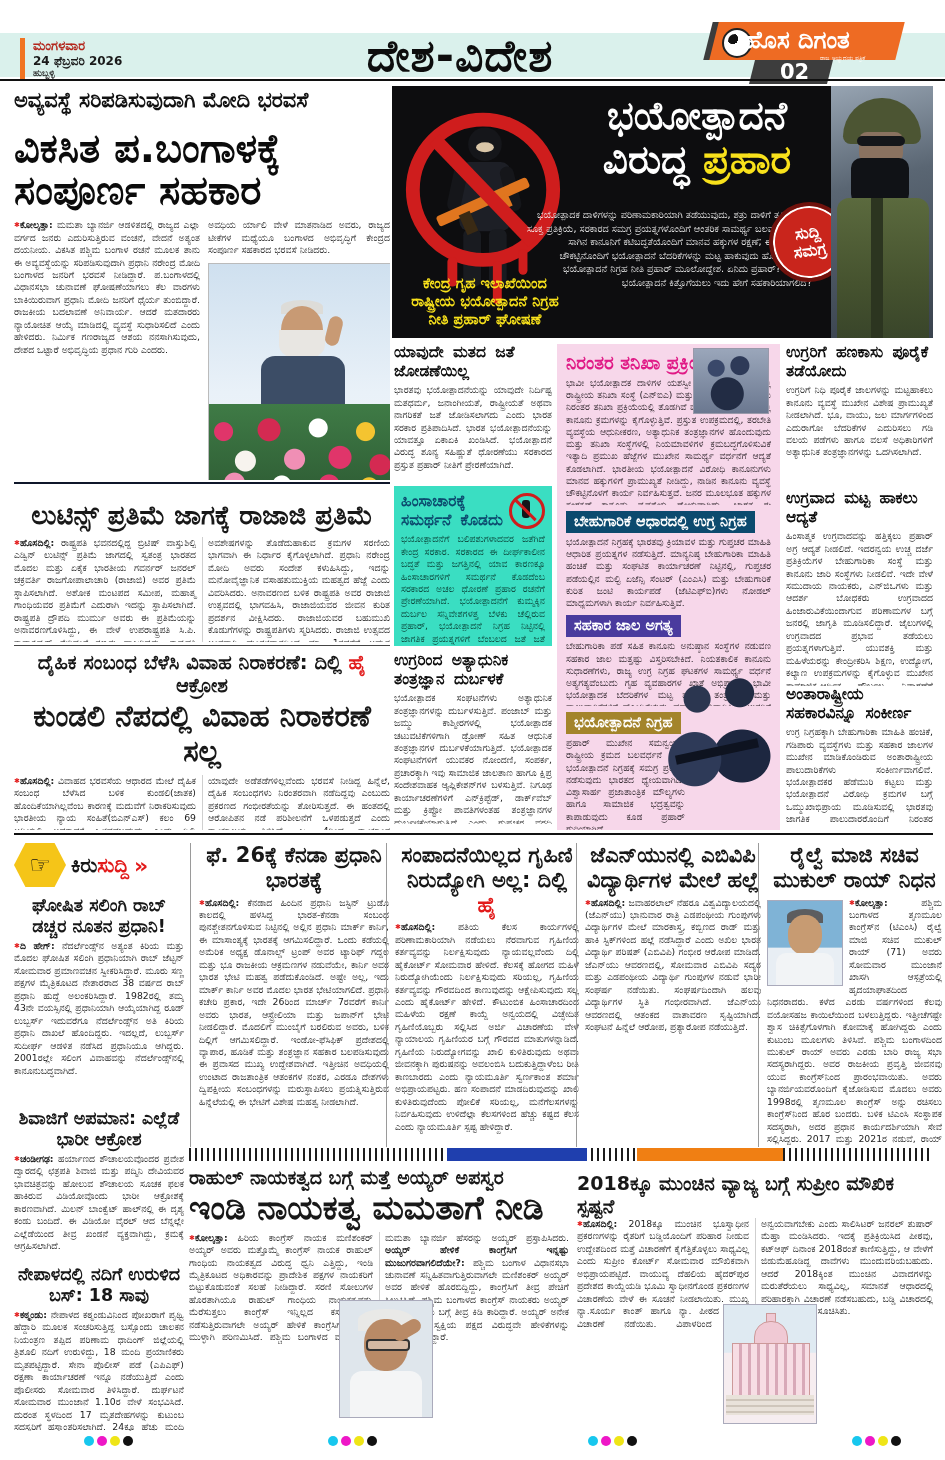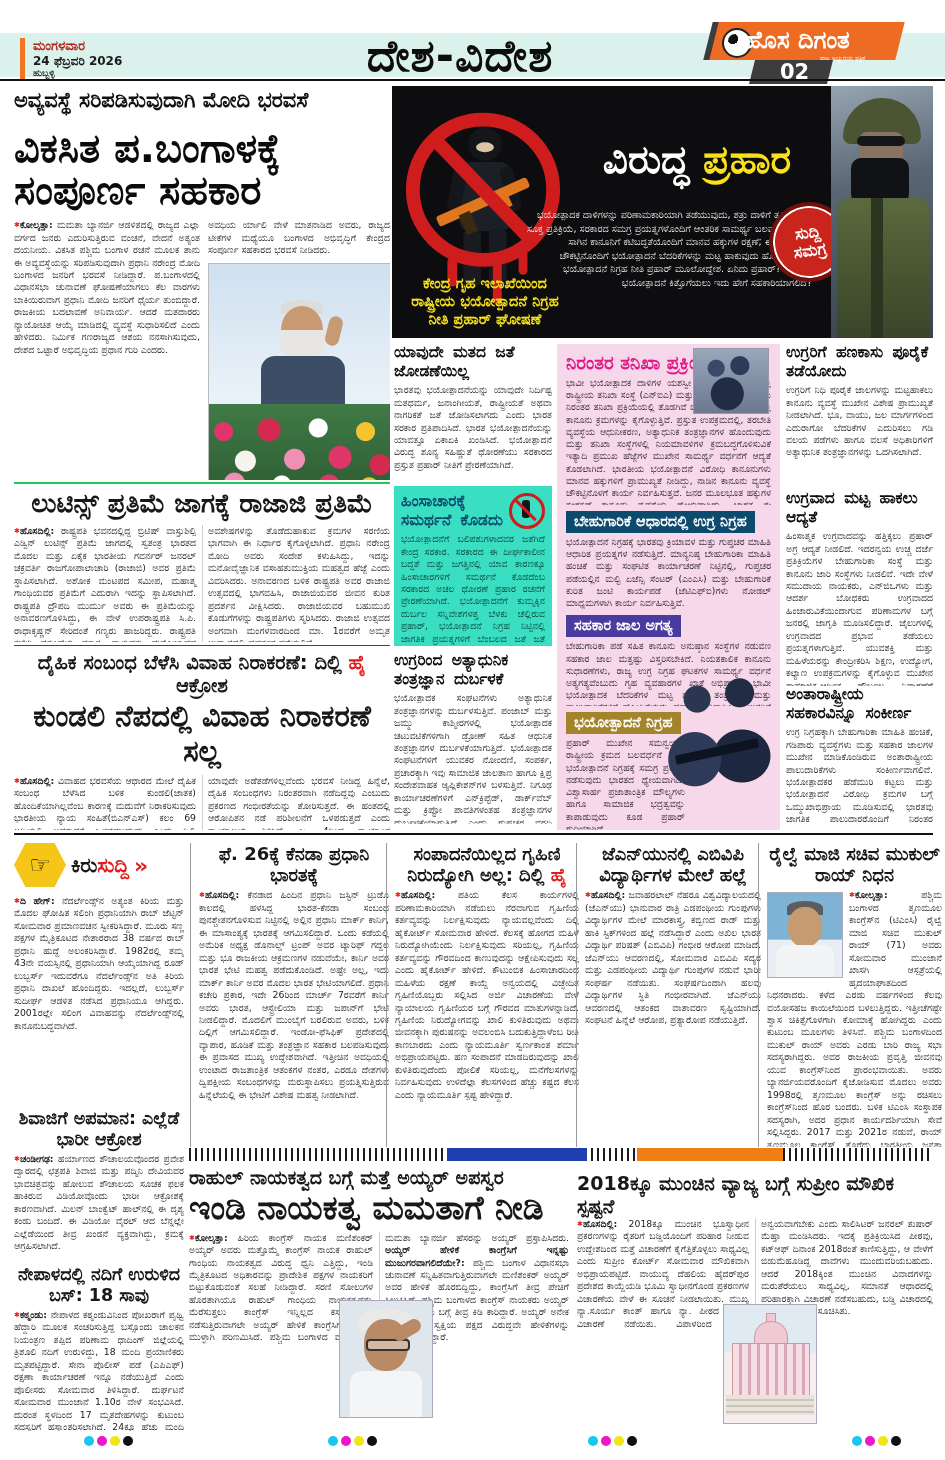--- a/index.html
+++ b/index.html
@@ -116,30 +116,30 @@
          radial-gradient(circle at 70% 10%,#222c44 0 14px,transparent 15px),
          radial-gradient(ellipse at 32% 52%,#2e3a58 0 26px,transparent 27px),
          radial-gradient(ellipse at 72% 50%,#1d2740 0 28px,transparent 29px),
          linear-gradient(180deg,rgba(247,215,234,0) 0%,rgba(247,215,234,0) 100%);}
   .commandos:before{content:"";position:absolute;left:18px;top:70px;width:84px;height:9px;background:#0e1320;transform:rotate(-12deg);}
   .colC{position:absolute;left:394px;top:0;width:147px;height:486px;overflow:hidden;}
   .colC .rb1{height:146px;overflow:hidden;}
   .colC .rb2{height:196px;overflow:hidden;}
   .colC .rb3{height:140px;overflow:hidden;}
   
-  .lutyens{position:absolute;left:14px;top:482px;width:376px;height:160px;border-top:2px solid #22c55e;padding-top:4px;box-sizing:border-box;overflow:hidden;}
+  .lutyens{position:absolute;left:14px;top:482px;width:376px;height:160px;border-top:2px solid #0f172a;padding-top:16px;box-sizing:border-box;overflow:hidden;}
   .lutyens .h2{font-size:26px;font-weight:800;text-align:center;margin:0 0 6px 0;}
   
   .kundali{position:absolute;left:14px;top:645px;width:376px;height:185px;border-top:1.5px solid #444;padding-top:5px;box-sizing:border-box;overflow:hidden;}
   .kundali .kick{font-size:19.5px;font-weight:800;text-align:center;}
   .kundali .h2{font-size:29px;font-weight:800;text-align:center;margin:2px 0 6px 0;}
   
   .bottom{position:absolute;left:14px;top:833px;width:919px;height:600px;border-top:2px solid #111;}
   .bcol{position:absolute;top:8px;overflow:hidden;}
-  .bcol .bh{font-size:18px;font-weight:800;text-align:center;line-height:1.18;margin-bottom:4px;}
+  .bcol .bh{font-size:21px;font-weight:800;text-align:center;line-height:1.18;margin-bottom:4px;}
   .c1{left:0;width:170px;height:588px;}
   .c2{left:176px;width:190px;height:304px;border-left:1px solid #9a9a9a;padding-left:8px;}
   .c3{left:372px;width:184px;height:304px;border-left:1px solid #9a9a9a;padding-left:8px;}
   .c4{left:562px;width:176px;height:304px;border-left:1px solid #9a9a9a;padding-left:8px;}
   .c5{left:744px;width:175px;height:304px;border-left:1px solid #9a9a9a;padding-left:8px;}
   .kiru-logo{display:flex;align-items:center;gap:5px;margin-bottom:8px;}
   .kiru-hex{width:52px;height:44px;background:#f5c518;clip-path:polygon(22% 0,78% 0,100% 50%,78% 100%,22% 100%,0 50%);
             display:flex;align-items:center;justify-content:center;font-size:24px;color:#111;}
   .kiru-title{font-size:20px;font-weight:800;}
   .kiru-chev{color:#e21b1b;font-size:22px;font-weight:800;letter-spacing:-2px;}
@@ -238,21 +238,21 @@
         <rect x="58" y="112" width="12" height="22" fill="#3a2a14"></rect>
         <rect x="96" y="112" width="16" height="13" fill="#e0761f"></rect>
       </g>
       <circle cx="86" cy="98" r="71" fill="none" stroke="#cf1d1d" stroke-width="14"></circle>
       <line x1="37" y1="47" x2="137" y2="151" stroke="#cf1d1d" stroke-width="14"></line>
       <rect x="50" y="166" width="10" height="30" rx="5" fill="#cf1d1d"></rect>
       <rect x="96" y="170" width="9" height="44" rx="4.5" fill="#cf1d1d"></rect>
       <rect x="122" y="158" width="9" height="26" rx="4.5" fill="#cf1d1d"></rect>
     </svg>
     <div class="t-head">
-      <br>
+      <span>ಭಯೋತ್ಪಾದನೆ</span><br>
       <span>ವಿರುದ್ಧ</span>
       <span class="yellow">ಪ್ರಹಾರ</span>
     </div>
     <div class="t-intro">ಭಯೋತ್ಪಾದಕ ದಾಳಿಗಳನ್ನು ಪರಿಣಾಮಕಾರಿಯಾಗಿ ತಡೆಯುವುದು, ಶತ್ರು ದಾಳಿಗೆ ತ್ವರಿತ ಮತ್ತು ಸೂಕ್ತ ಪ್ರತಿಕ್ರಿಯೆ, ಸರಕಾರದ ಸಮಗ್ರ ಪ್ರಯತ್ನಗಳೊಂದಿಗೆ ಆಂತರಿಕ ಸಾಮರ್ಥ್ಯ ಬಲವರ್ಧನೆ ಮತ್ತು ಸಾಗಿನ ಕಾನೂನಿಗೆ ಕಟಿಬದ್ಧತೆಯೊಂದಿಗೆ ಮಾನವ ಹಕ್ಕುಗಳ ರಕ್ಷಣೆ; ಈ ರೀತಿ ಸಮಗ್ರ ಚೌಕಟ್ಟಿನೊಂದಿಗೆ ಭಯೋತ್ಪಾದನೆ ಬೆದರಿಕೆಗಳನ್ನು ಮಟ್ಟ ಹಾಕುವುದು ಹೊಸ ರಾಷ್ಟ್ರೀಯ ಭಯೋತ್ಪಾದನೆ ನಿಗ್ರಹ ನೀತಿ ಪ್ರಹಾರ್ ಮೂಲೋದ್ದೇಶ. ಏನಿದು ಪ್ರಹಾರ್? ದೇಶದಲ್ಲಿ ಭಯೋತ್ಪಾದನೆ ಕಿತ್ತೊಗೆಯಲು ಇದು ಹೇಗೆ ಸಹಕಾರಿಯಾಗಲಿದೆ?</div>
     <div class="t-sub">ಕೇಂದ್ರ ಗೃಹ ಇಲಾಖೆಯಿಂದ ರಾಷ್ಟ್ರೀಯ ಭಯೋತ್ಪಾದನೆ ನಿಗ್ರಹ ನೀತಿ ಪ್ರಹಾರ್ ಘೋಷಣೆ</div>
     <div class="t-badge">
       <span>ಸುದ್ದಿ</span>
       <span>ಸಮಗ್ರ</span>
     </div>
     <div class="soldier">
@@ -340,20 +340,21 @@
 
     <div class="bcol c1">
       <div class="kiru-logo">
         <div class="kiru-hex">☞</div>
         <div class="kiru-title">
           <span>ಕಿರು</span><span class="red">ಸುದ್ದಿ</span>
         </div>
         <div class="kiru-chev">»</div>
       </div>
       <div class="kiru-art ka1">
+        <div class="kh">ಘೋಷಿತ ಸಲಿಂಗಿ ರಾಬ್ ಡಚ್ಚರ ನೂತನ ಪ್ರಧಾನಿ!</div>
         <div class="body"><span class="dl">ದಿ ಹೇಗ್:</span>
         <span>ನೆದರ್ಲೆಂಡ್ಸ್‌ನ ಅತ್ಯಂತ ಕಿರಿಯ ಮತ್ತು ಮೊದಲ ಘೋಷಿತ ಸಲಿಂಗಿ ಪ್ರಧಾನಿಯಾಗಿ ರಾಬ್ ಜೆಟ್ಟನ್ ಸೋಮವಾರ ಪ್ರಮಾಣವಚನ ಸ್ವೀಕರಿಸಿದ್ದಾರೆ. ಮೂರು ಸಣ್ಣ ಪಕ್ಷಗಳ ಮೈತ್ರಿಕೂಟದ ನೇತಾರರಾದ 38 ವರ್ಷದ ರಾಬ್ ಪ್ರಧಾನಿ ಹುದ್ದೆ ಅಲಂಕರಿಸಿದ್ದಾರೆ. 1982ರಲ್ಲಿ ತಮ್ಮ 43ನೇ ವಯಸ್ಸಿನಲ್ಲಿ ಪ್ರಧಾನಿಯಾಗಿ ಆಯ್ಕೆಯಾಗಿದ್ದ ರೂಡ್ ಲುಬ್ಬರ್ಸ್ ಇದುವರೆಗೂ ನೆದರ್ಲೆಂಡ್ಸ್‌ನ ಅತಿ ಕಿರಿಯ ಪ್ರಧಾನಿ ದಾಖಲೆ ಹೊಂದಿದ್ದರು. ಇದಲ್ಲದೆ, ಲುಬ್ಬರ್ಸ್ ಸುದೀರ್ಘ ಆಡಳಿತ ನಡೆಸಿದ ಪ್ರಧಾನಿಯೂ ಆಗಿದ್ದರು. 2001ರಲ್ಲೇ ಸಲಿಂಗ ವಿವಾಹವನ್ನು ನೆದರ್ಲೆಂಡ್ಸ್‌ನಲ್ಲಿ ಕಾನೂನುಬದ್ಧವಾಗಿದೆ.</span></div>
       </div>
       <div class="kiru-art ka2">
         <div class="kh">ಶಿವಾಜಿಗೆ ಅಪಮಾನ: ಎಲ್ಲೆಡೆ ಭಾರೀ ಆಕ್ರೋಶ</div>
         <div class="body"><span class="dl">ಚಂಡೀಗಢ:</span>
         <span>ಹರ್ಯಾಣದ ಶೌಚಾಲಯವೊಂದರ ಪ್ರವೇಶ ದ್ವಾರದಲ್ಲಿ ಛತ್ರಪತಿ ಶಿವಾಜಿ ಮತ್ತು ಪದ್ಮಿನಿ ದೇವಿಯವರ ಭಾವಚಿತ್ರವನ್ನು ಹೋಲುವ ಶೌಚಾಲಯ ಸೂಚಕ ಫಲಕ ಹಾಕಿರುವ ವಿಡಿಯೋವೊಂದು ಭಾರೀ ಆಕ್ರೋಶಕ್ಕೆ ಕಾರಣವಾಗಿದೆ. ಮಿಲನ್ ಬಾಂಕ್ವೆಟ್ ಹಾಲ್‌ನಲ್ಲಿ ಈ ದೃಶ್ಯ ಕಂಡು ಬಂದಿದೆ. ಈ ವಿಡಿಯೋ ವೈರಲ್ ಆದ ಬೆನ್ನಲ್ಲೇ ಎಲ್ಲೆಡೆಯಿಂದ ತೀವ್ರ ಖಂಡನೆ ವ್ಯಕ್ತವಾಗಿದ್ದು, ಕ್ರಮಕ್ಕೆ ಆಗ್ರಹಿಸಲಾಗಿದೆ.</span></div>
       </div>
       <div class="kiru-art ka3">
         <div class="kh">ನೇಪಾಳದಲ್ಲಿ ನದಿಗೆ ಉರುಳಿದ ಬಸ್: 18 ಸಾವು</div>

